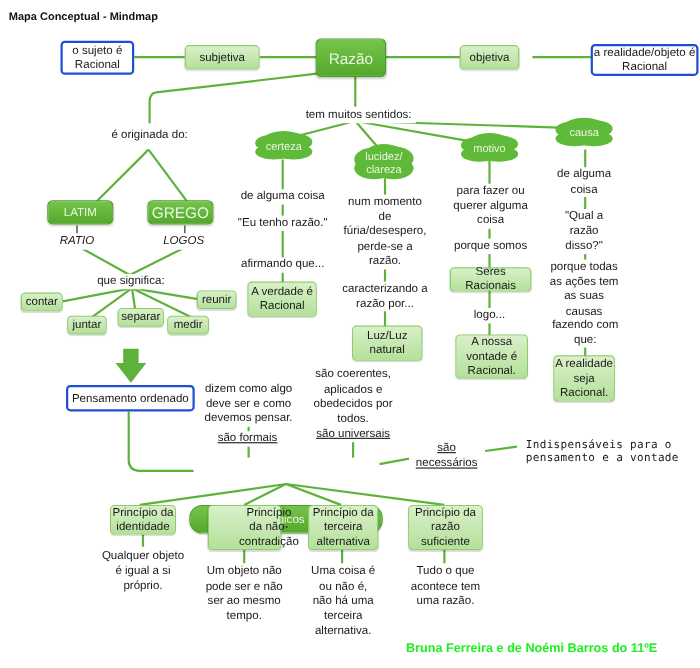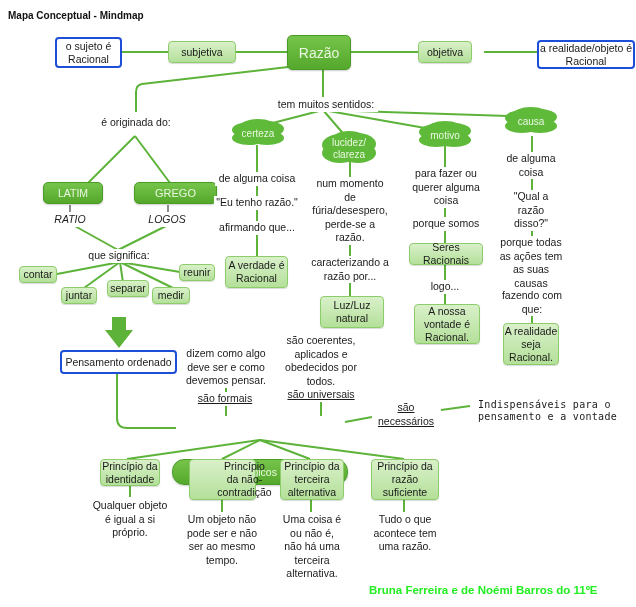--- a/index.html
+++ b/index.html
@@ -96,37 +96,37 @@
 <div class="abs title">Mapa Conceptual - Mindmap</div>
 
 <div class="abs box-white" style="left:55px;top:37px;width:67px;height:31px;">o sujeto é Racional</div>
 <div class="abs box-light" style="left:168px;top:41px;width:68px;height:22px;">subjetiva</div>
 <div class="abs box-dark" style="left:287px;top:35px;width:64px;height:35px;font-size:14px;">Razão</div>
 <div class="abs box-light" style="left:418px;top:41px;width:54px;height:22px;">objetiva</div>
 <div class="abs box-white" style="left:537px;top:40px;width:98px;height:29px;">a realidade/objeto é Racional</div>
 
 <div class="abs lbl" style="left:100px;top:116px;width:72px;">é originada do:</div>
 <div class="abs box-dark" style="left:43px;top:182px;width:60px;height:22px;font-size:10.5px;">LATIM</div>
-<div class="abs box-dark" style="left:134px;top:182px;width:83px;height:22px;font-size:11px;">GREGO</div>
+<div class="abs box-dark" style="left:134px;top:182px;width:60px;height:22px;font-size:14px;">GREGO</div>
 <div class="abs lbl ital" style="left:50px;top:213px;width:40px;">RATIO</div>
 <div class="abs lbl ital" style="left:146px;top:213px;width:42px;">LOGOS</div>
 <div class="abs lbl" style="left:86px;top:249px;width:66px;">que significa:</div>
 <div class="abs box-light" style="left:19px;top:266px;width:38px;height:17px;">contar</div>
 <div class="abs box-light" style="left:61px;top:287px;width:36px;height:17px;">juntar</div>
 <div class="abs box-light" style="left:107px;top:280px;width:42px;height:17px;">separar</div>
 <div class="abs box-light" style="left:152px;top:287px;width:38px;height:17px;">medir</div>
 <div class="abs box-light" style="left:179px;top:264px;width:36px;height:17px;">reunir</div>
 <div class="abs box-white" style="left:60px;top:350px;width:117px;height:24px;">Pensamento ordenado</div>
 
 <div class="abs lbl" style="left:274px;top:98px;width:104px;">tem muitos sentidos:</div>
 
 <div class="abs cloud" style="left:238px;top:124px;width:40px;height:20px;">certeza</div>
 <div class="abs lbl" style="left:215px;top:172px;width:84px;">de alguma coisa</div>
 <div class="abs lbl" style="left:214px;top:196px;width:86px;">"Eu tenho razão."</div>
-<div class="abs lbl" style="left:216px;top:221px;width:82px;">afirmando que...</div>
+<div class="abs lbl" style="left:216px;top:234px;width:82px;">afirmando que...</div>
 <div class="abs box-light" style="left:225px;top:256px;width:63px;height:32px;">A verdade é Racional</div>
 
 <div class="abs cloud" style="left:328px;top:136px;width:42px;height:26px;">lucidez/ clareza</div>
 <div class="abs lbl" style="left:312px;top:177px;width:76px;">num momento de fúria/desespero, perde-se a razão.</div>
 <div class="abs lbl" style="left:310px;top:256px;width:80px;">caracterizando a razão por...</div>
 <div class="abs box-light" style="left:320px;top:296px;width:64px;height:32px;">Luz/Luz natural</div>
 
 <div class="abs cloud" style="left:425px;top:126px;width:40px;height:20px;">motivo</div>
 <div class="abs lbl" style="left:412px;top:167px;width:68px;">para fazer ou querer alguma coisa</div>
 <div class="abs lbl" style="left:410px;top:217px;width:72px;">porque somos</div>

